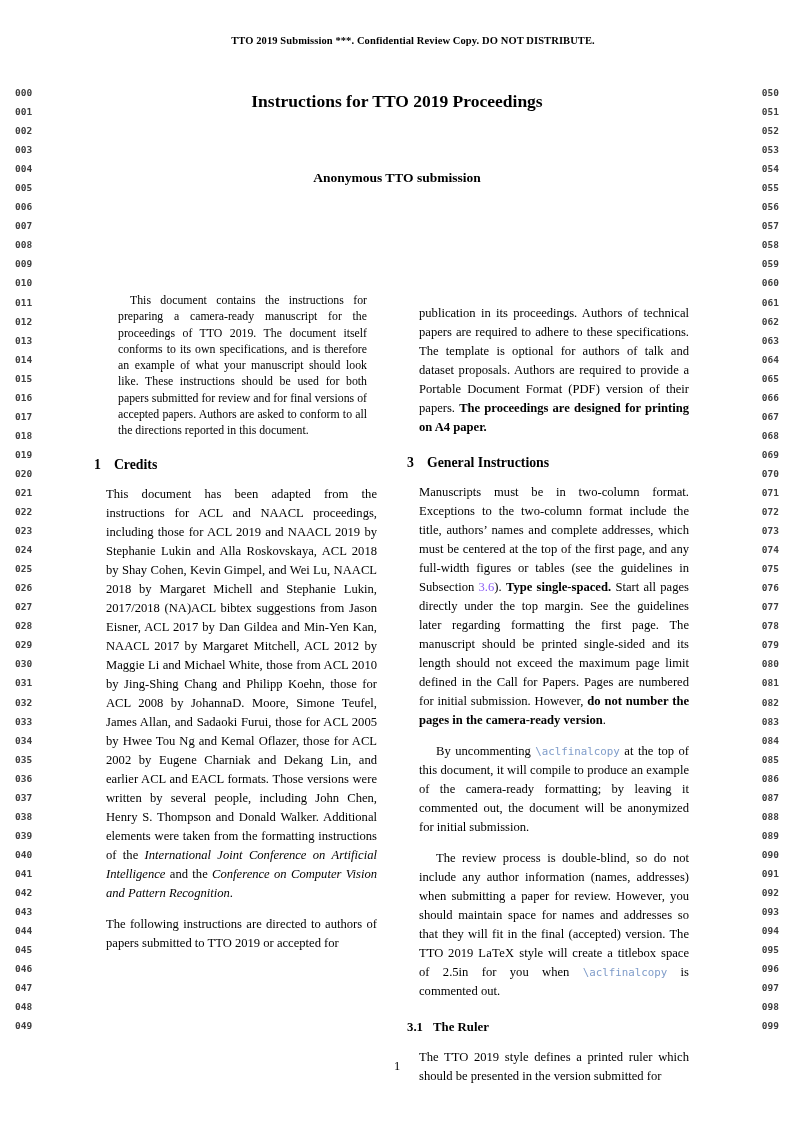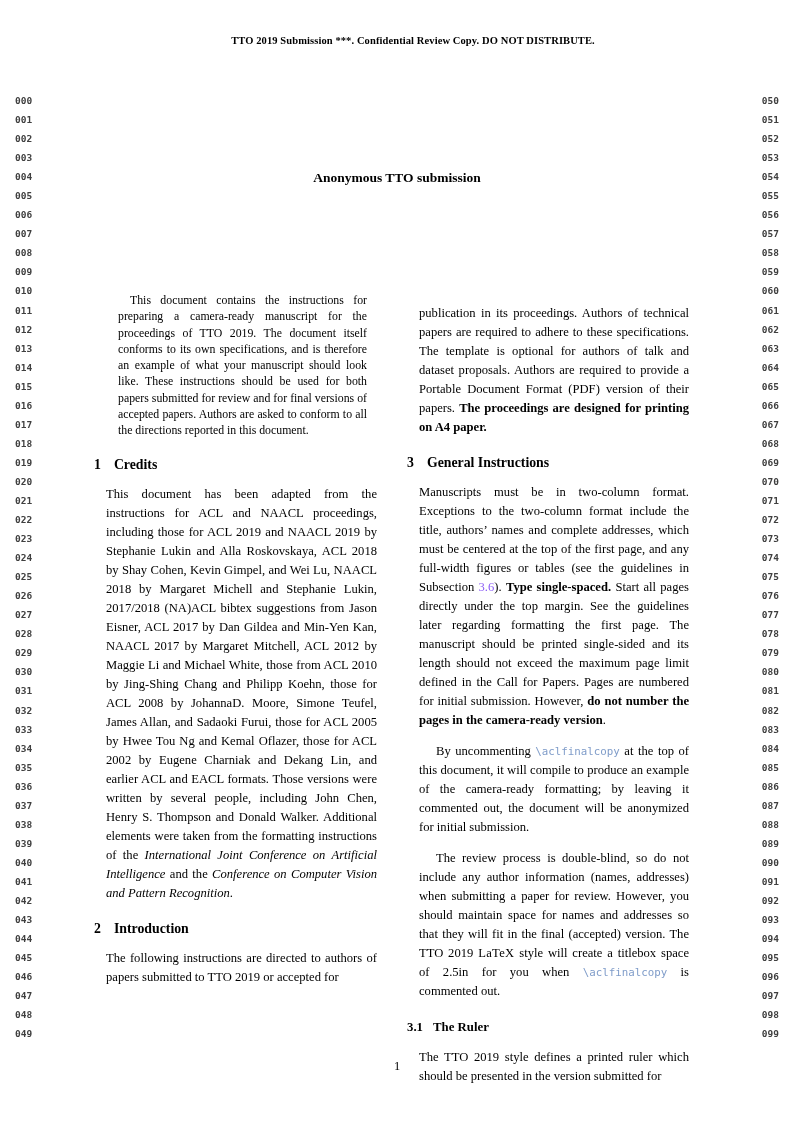--- a/index.html
+++ b/index.html
@@ -16,21 +16,21 @@
     position: absolute;
     top: 35px; left: 0; right: 0;
     text-align: center;
     font-weight: bold;
     font-size: 10.5px;
     letter-spacing: 0.1px;
     margin-left: 32px;
   }
   .ln {
     position: absolute;
-    top: 91px;
+    top: 83px;
     font-family: "DejaVu Sans Mono", monospace;
     font-weight: bold;
     font-size: 9.5px;
     color: #3f3f3f;
     line-height: 19.05px;
     text-align: right;
   }
   .ln-left  { left: 15px; }
   .ln-right { right: 15px; }
   .title {
@@ -206,33 +206,31 @@
       <div>092</div>
       <div>093</div>
       <div>094</div>
       <div>095</div>
       <div>096</div>
       <div>097</div>
       <div>098</div>
       <div>099</div>
     </div>
 
+  <div class="title">Instructions for TTO 2019 Proceedings</div>
   <div class="author">Anonymous TTO submission</div>
 
   <div class="col col-left">
     <div class="abs-body">This document contains the instructions for preparing a camera-ready manuscript for the proceedings of TTO 2019. The document itself conforms to its own specifications, and is therefore an example of what your manuscript should look like. These instructions should be used for both papers submitted for review and for final versions of accepted papers. Authors are asked to conform to all the directions reported in this document.</div>
 
     <div class="sec-heading">
       <span class="sec-num">1</span><span>Credits</span>
     </div>
     <p class="para"><span class="seg-normal">This document has been adapted from the instructions for ACL and NAACL proceedings, including those for ACL 2019 and NAACL 2019 by Stephanie Lukin and Alla Roskovskaya, ACL 2018 by Shay Cohen, Kevin Gimpel, and Wei Lu, NAACL 2018 by Margaret Michell and Stephanie Lukin, 2017/2018 (NA)ACL bibtex suggestions from Jason Eisner, ACL 2017 by Dan Gildea and Min-Yen Kan, NAACL 2017 by Margaret Mitchell, ACL 2012 by Maggie Li and Michael White, those from ACL 2010 by Jing-Shing Chang and Philipp Koehn, those for ACL 2008 by JohannaD. Moore, Simone Teufel, James Allan, and Sadaoki Furui, those for ACL 2005 by Hwee Tou Ng and Kemal Oflazer, those for ACL 2002 by Eugene Charniak and Dekang Lin, and earlier ACL and EACL formats. Those versions were written by several people, including John Chen, Henry S. Thompson and Donald Walker. Additional elements were taken from the formatting instructions of the </span><span class="seg-italic">International Joint Conference on Artificial Intelligence</span><span class="seg-normal"> and the </span><span class="seg-italic">Conference on Computer Vision and Pattern Recognition</span><span class="seg-normal">.</span></p>
 
-    <div class="sec-heading">
-      <span class="sec-num">2</span><span>Introduction</span>
-    </div>
     <p class="para"><span class="seg-normal">The following instructions are directed to authors of papers submitted to TTO 2019 or accepted for</span></p>
   </div>
 
   <div class="col col-right">
     <p class="para"><span class="seg-normal">publication in its proceedings. Authors of technical papers are required to adhere to these specifications. The template is optional for authors of talk and dataset proposals. Authors are required to provide a Portable Document Format (PDF) version of their papers. </span><span class="seg-bold">The proceedings are designed for printing on A4 paper.</span></p>
 
     <div class="sec-heading">
       <span class="sec-num">3</span><span>General Instructions</span>
     </div>
     <p class="para"><span class="seg-normal">Manuscripts must be in two-column format. Exceptions to the two-column format include the title, authors’ names and complete addresses, which must be centered at the top of the first page, and any full-width figures or tables (see the guidelines in Subsection </span><span class="seg-link">3.6</span><span class="seg-normal">). </span><span class="seg-bold">Type single-spaced.</span><span class="seg-normal"> Start all pages directly under the top margin. See the guidelines later regarding formatting the first page. The manuscript should be printed single-sided and its length should not exceed the maximum page limit defined in the Call for Papers. Pages are numbered for initial submission. However, </span><span class="seg-bold">do not number the pages in the camera-ready version</span><span class="seg-normal">.</span></p>

